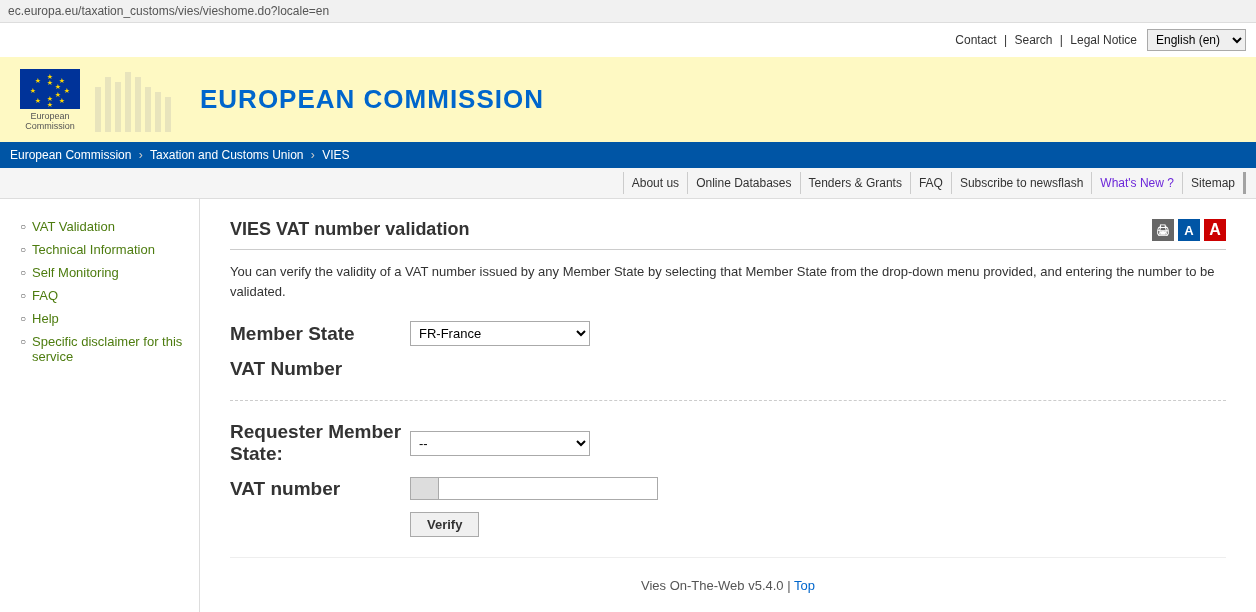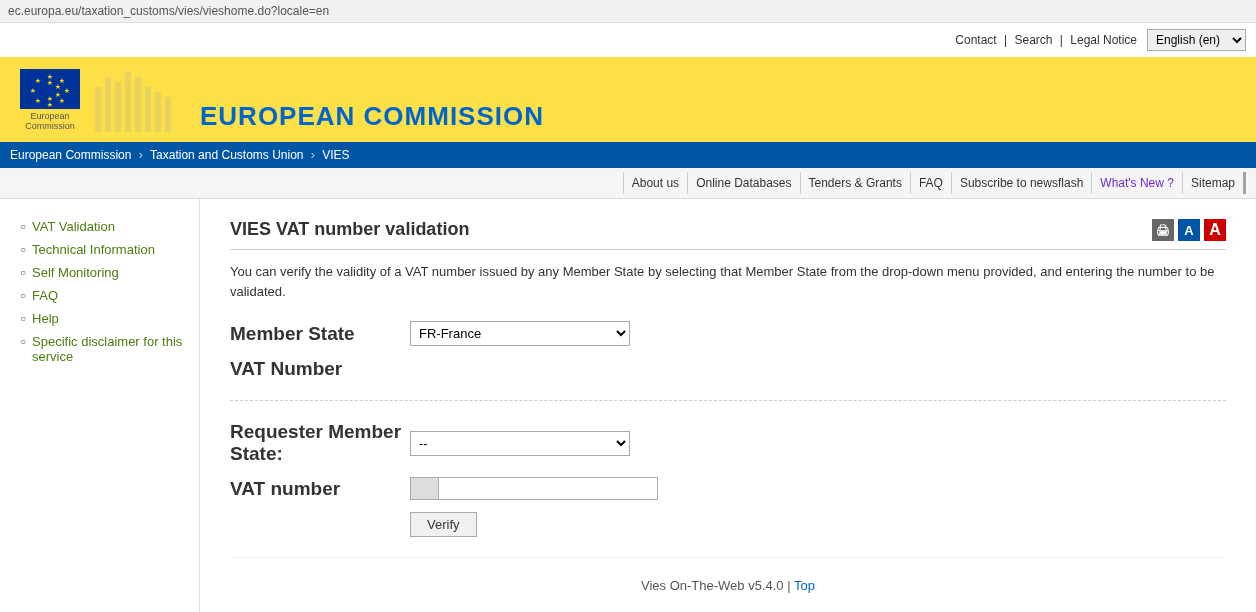--- a/index.html
+++ b/index.html
@@ -32,23 +32,23 @@
     .top-bar select {
       margin-left: 8px;
       font-size: 12px;
       padding: 2px 4px;
       border: 1px solid #aaa;
     }
 
     
     .header {
       display: flex;
-      align-items: flex-end;
+      align-items: center;
       padding: 10px 20px;
-      background: #fde047;
+      background: #fef9c3;
     }
     .logo-area {
       display: flex;
       align-items: center;
       gap: 10px;
     }
     .eu-flag {
       width: 60px;
       height: 40px;
       background: #003399;
@@ -224,39 +224,40 @@
       border: 1px solid #aaa;
       padding: 3px 6px;
       font-size: 13px;
       width: 220px;
       outline: none;
     }
     .form-select {
       border: 1px solid #aaa;
       padding: 3px 4px;
       font-size: 13px;
-      width: 220px;
+      width: 180px;
       background: #fff;
     }
 
     
     .section-divider {
       border: none;
       border-top: 1px dashed #ccc;
       margin: 20px 0;
     }
 
     
     .verify-btn {
       background: #f0f0f0;
       border: 1px solid #aaa;
       padding: 4px 16px;
       font-size: 13px;
       cursor: pointer;
       color: #333;
+      font-weight: bold;
     }
 
     
     .footer {
       text-align: center;
       padding: 20px;
       font-size: 13px;
       color: #555;
       border-top: 1px solid #eee;
       margin-top: 20px;

